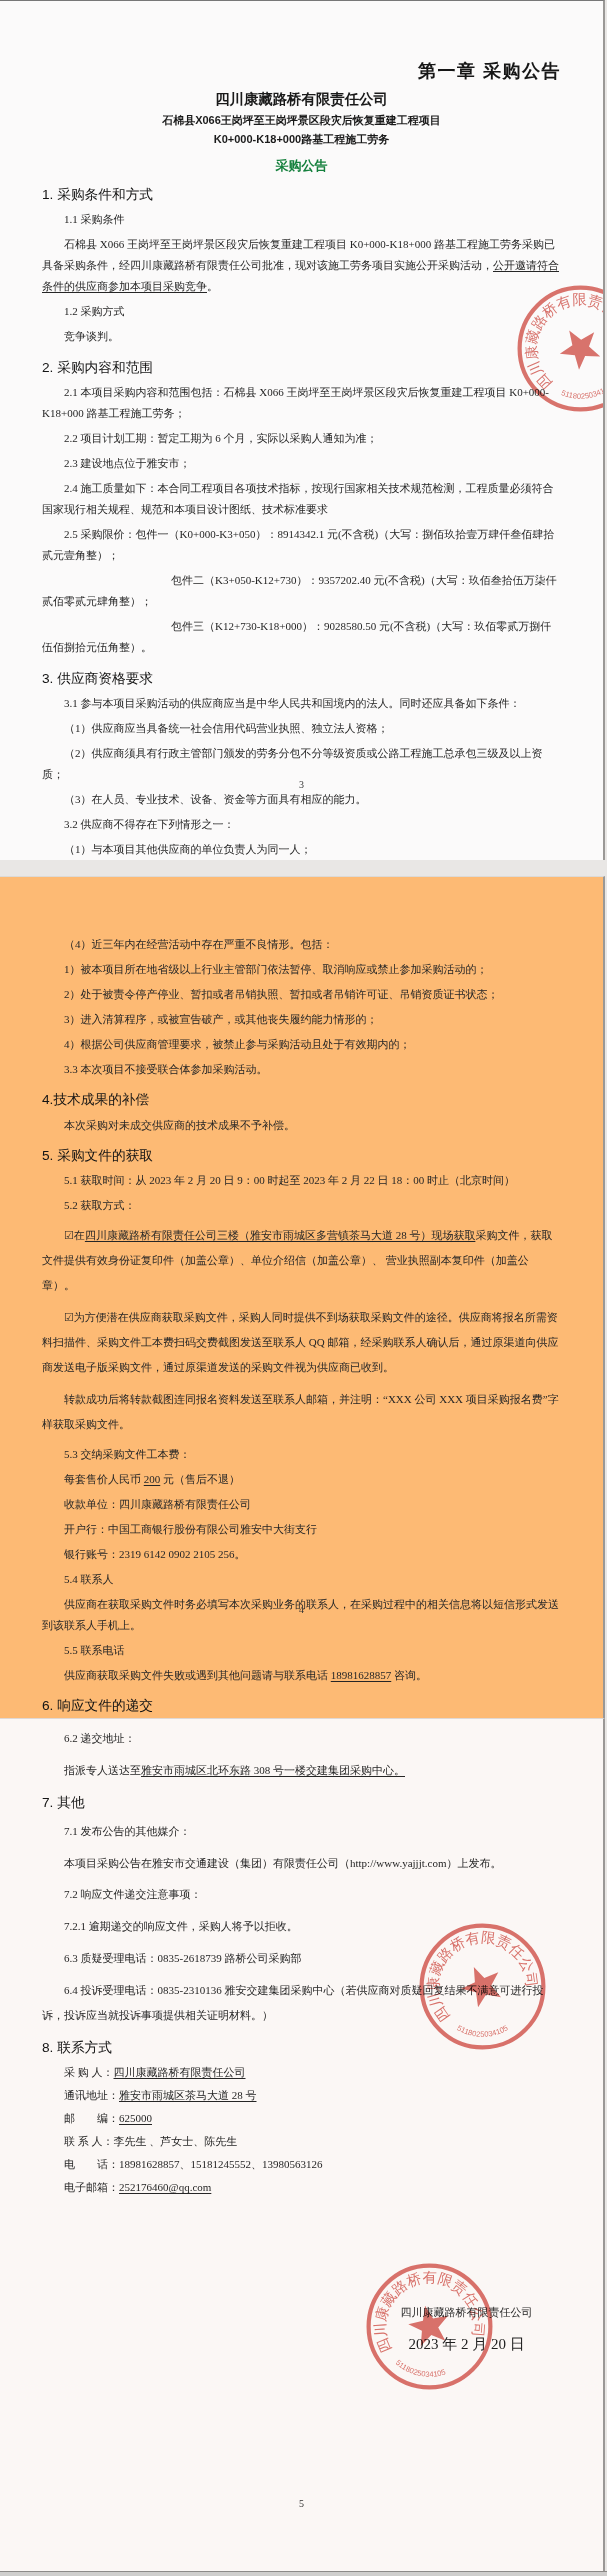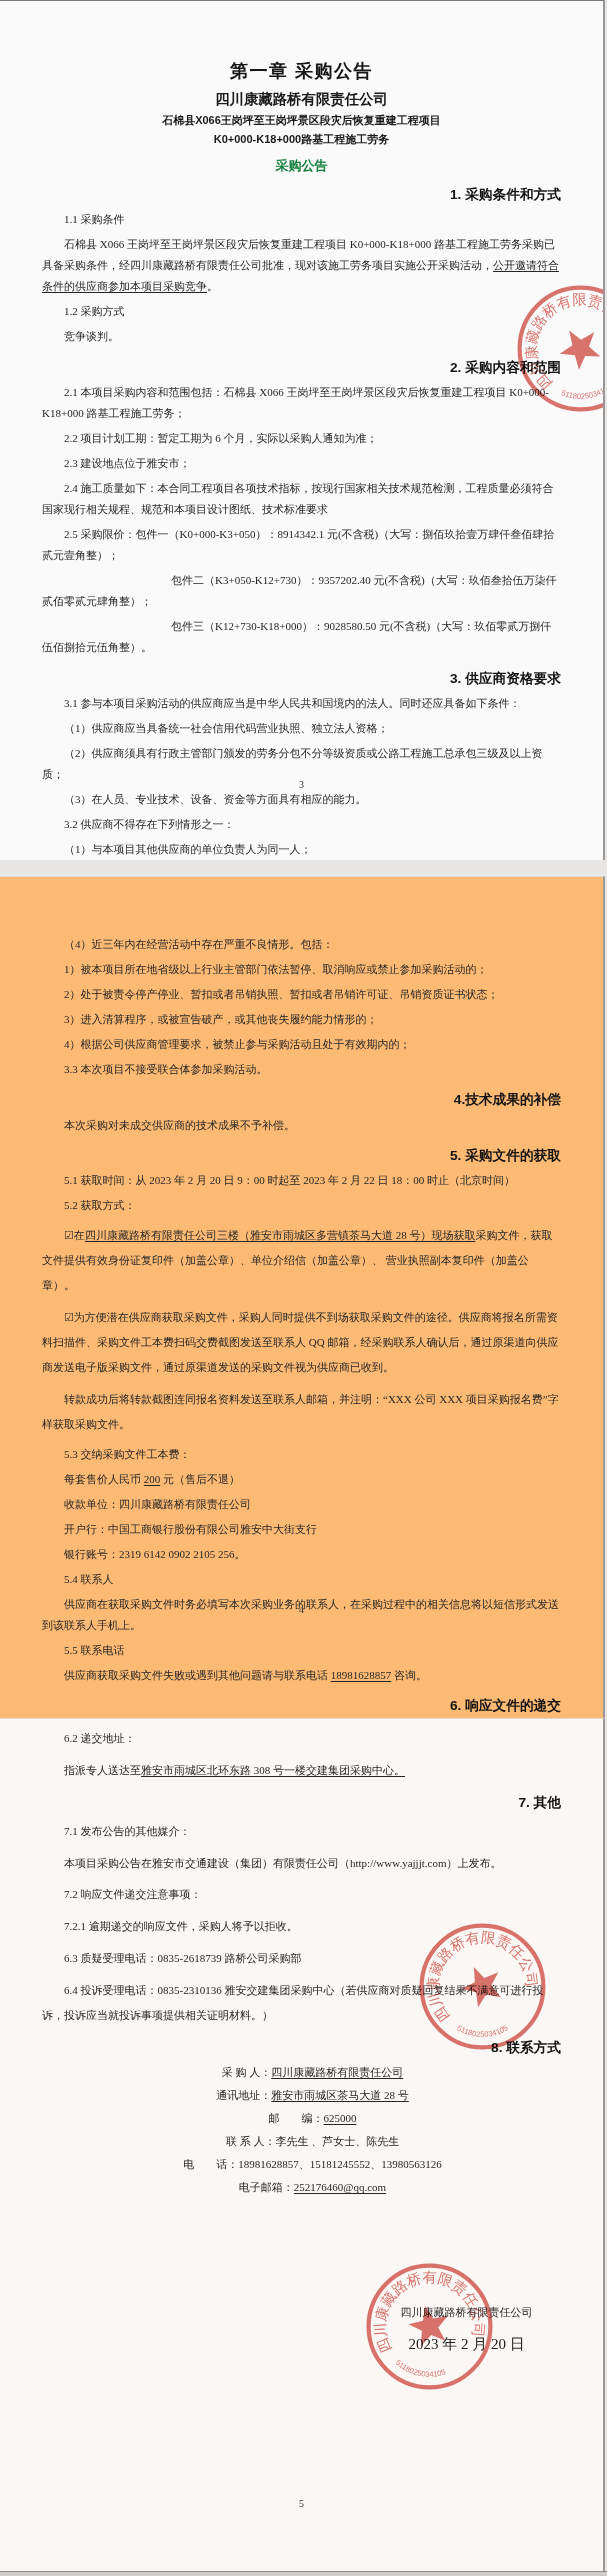--- a/index.html
+++ b/index.html
@@ -5,34 +5,34 @@
   html,body{margin:0;padding:0;}
   body{background:#e9e7e5;font-family:"Liberation Serif","DejaVu Serif",serif;}
   #doc{position:relative;width:607px;height:2576px;margin:0 auto;overflow:hidden;background:#e9e7e5;}
   .page{position:absolute;left:0;width:605px;box-sizing:border-box;padding:0 42px;
         border-right:2.3px solid #9a9896;overflow:hidden;}
   #page1{top:0;height:860px;background:#fbfafa;border-top:1.5px solid #777;}
   #page2{top:876px;height:858px;background:#fdba74;border-top:0.8px solid #dcdad7;}
   #page3{top:1718px;height:853px;background:#fbf7f5;border-top:0.8px solid #e0d8d4;}
   #bottom-strip{position:absolute;left:0;top:2571px;width:607px;height:5.3px;background:#cfcecd;border-top:0.8px solid #8d8b89;}
 
-  .t-main{margin:0;padding-top:58px;text-align:center;font-family:"Liberation Sans","DejaVu Sans",sans-serif;
+  .t-main{margin:0;padding-top:58px;text-align:right;font-family:"Liberation Sans","DejaVu Sans",sans-serif;
           font-weight:bold;font-size:18px;color:#161616;letter-spacing:1.5px;}
   .t-sub{margin:6.8px 0 0 0;text-align:center;font-family:"Liberation Sans","DejaVu Sans",sans-serif;
          font-weight:bold;font-size:14.4px;color:#1a1a1a;}
   .t-sub2{margin:4px 0 0 0;text-align:center;font-family:"Liberation Sans","DejaVu Sans",sans-serif;
           font-weight:bold;font-size:11px;color:#1a1a1a;}
   .t-notice{margin:10px 0 0 0;text-align:center;font-family:"Liberation Sans","DejaVu Sans",sans-serif;
             font-weight:bold;font-size:13px;color:#15803d;}
-  .h{font-family:"Liberation Sans","DejaVu Sans",sans-serif;font-weight:bold;font-size:13.7px;
-     color:#141414;margin:11.4px 0 5.3px 0;text-indent:0;text-align:right;}
+  .h{font-family:"Liberation Sans","DejaVu Sans",sans-serif;font-weight:normal;font-size:13.7px;
+     color:#141414;margin:11.4px 0 5.3px 0;text-indent:0;}
   .b{font-size:11px;line-height:21px;color:#262626;margin:4px 0;text-indent:2em;}
   .deep{text-indent:129px;}
   .loose{line-height:25px;margin:6.8px 0;}
-  .crow{margin:2px 0;line-height:21px;text-align:center;}
+  .crow{margin:2px 0;line-height:21px;}
   .u{text-decoration:underline;text-underline-offset:2.3px;}
   .pagenum{position:absolute;left:0;width:100%;text-align:center;font-size:10px;color:#333;}
   .seal{position:absolute;mix-blend-mode:multiply;opacity:.82;}
   .sign-company{position:absolute;left:345px;width:243px;text-align:center;font-size:11px;color:#262626;}
   .sign-date{position:absolute;left:345px;width:243px;text-align:center;font-size:15px;color:#1e1e1e;}
 </style>
 </head>
 <body>
 
 <div id="doc">

